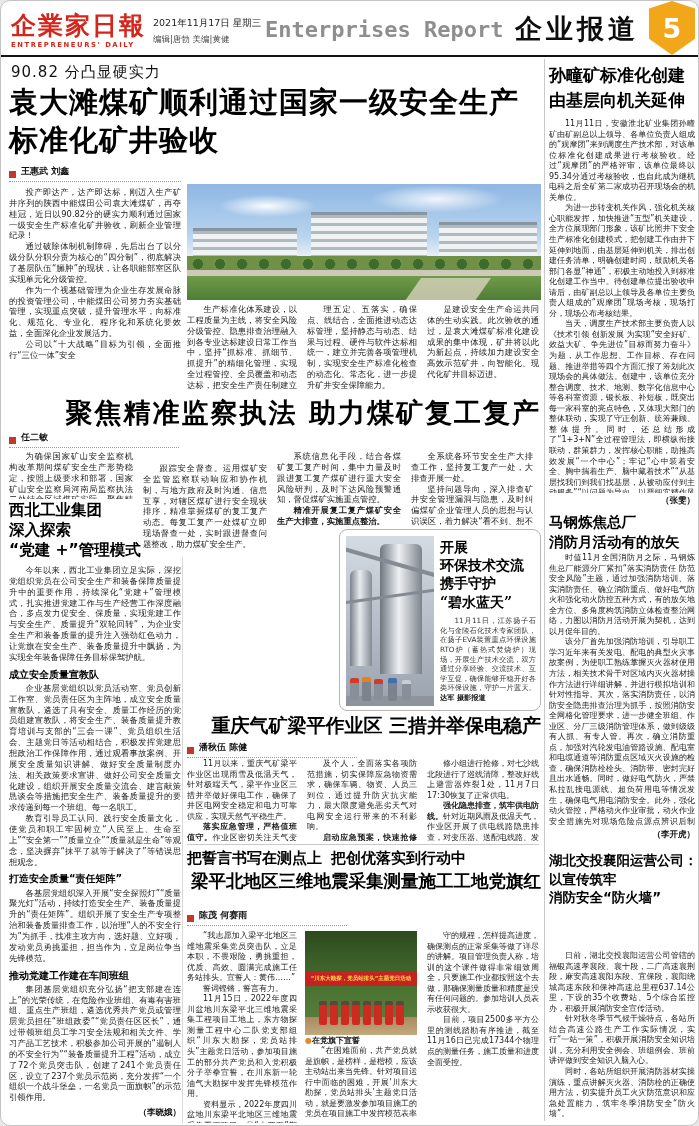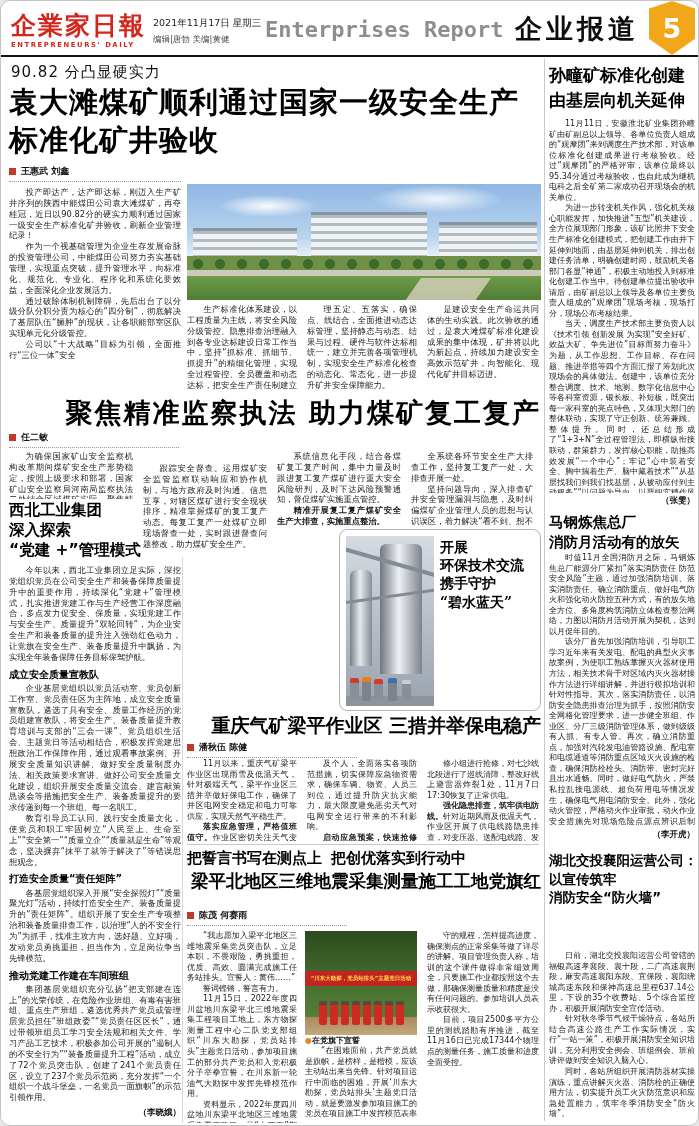--- a/index.html
+++ b/index.html
@@ -19,21 +19,21 @@
   .badge{width:46px;height:54px;background:#f2a71b;
          clip-path:polygon(0 14%,50% 0,100% 14%,100% 70%,50% 100%,0 70%);
          display:flex;align-items:center;justify-content:center;}
   .badge span{color:#fff;font-size:27px;font-weight:900;}
   .rule{background:#141414;}
   .grayrule{background:#c9c9c9;}
   
   .serifhl{font-family:"DejaVu Serif","Liberation Serif",serif;font-weight:900;color:#000;white-space:nowrap;text-align:right;}
   .kicker{font-size:15px;color:#111;letter-spacing:1px;white-space:nowrap;}
   
-  .byline{display:flex;align-items:center;gap:5px;border-bottom:1px dotted #999;
+  .byline{display:flex;align-items:flex-end;gap:5px;border-bottom:1px dotted #999;
           padding-bottom:3px;font-size:9px;font-weight:700;color:#111;}
   .sq{width:7px;height:7px;background:#c1392b;flex:0 0 auto;}
   
   .b83{font-size:8.3px;line-height:1.31;text-align:justify;color:#1b1b1b;overflow:hidden;}
   .b80{font-size:8px;line-height:1.32;text-align:justify;color:#1b1b1b;overflow:hidden;}
   .b72{font-size:7.2px;line-height:1.34;text-align:justify;color:#333;overflow:hidden;}
   p.para{margin:0;text-indent:2em;}
   .leadin{font-weight:700;}
   .subhead{display:block;text-indent:0;font-weight:700;font-size:10px;margin:5px 0 2px;color:#000;text-align:left;}
   .sign{font-size:8.5px;font-weight:700;text-align:right;color:#111;}
@@ -96,22 +96,22 @@
   <div class="abs kicker" style="left:10px;top:62px;">90.82 分凸显硬实力</div>
   <div class="abs serifhl" style="left:8px;top:82px;font-size:29px;letter-spacing:1px;">袁大滩煤矿顺利通过国家一级安全生产</div>
   <div class="abs serifhl" style="left:8px;top:120px;font-size:29px;letter-spacing:1px;">标准化矿井验收</div>
   <div class="abs byline" style="left:8px;top:164px;width:172px;">
     <span class="sq"></span>
     <span>王惠武 刘鑫</span>
   </div>
   <div class="abs b83" style="left:8px;top:186px;width:172px;height:204px;">
 
   <p class="para"><span>投产即达产，达产即达标，刚迈入生产矿井序列的陕西中能煤田公司袁大滩煤矿，再夺桂冠，近日以90.82分的硬实力顺利通过国家一级安全生产标准化矿井验收，刷新企业管理纪录！</span></p>
+      <p class="para"><span>通过破除体制机制障碍，先后出台了以分级分队分职分责为核心的“四分制”，彻底解决了基层队伍“臃肿”的现状，让各职能部室区队实现单元化分级管控。</span></p>
       <p class="para"><span>作为一个视基础管理为企业生存发展命脉的投资管理公司，中能煤田公司努力夯实基础管理，实现重点突破，提升管理水平，向标准化、规范化、专业化、程序化和系统化要效益，全面深化企业发展活力。</span></p>
-      <p class="para"><span>通过破除体制机制障碍，先后出台了以分级分队分职分责为核心的“四分制”，彻底解决了基层队伍“臃肿”的现状，让各职能部室区队实现单元化分级管控。</span></p>
       <p class="para"><span>公司以“十大战略”目标为引领，全面推行“三位一体”安全</span></p>
     </div>
 
   <div class="photo" style="left:186px;top:183px;width:354px;height:116px;">
     <div class="campus-sky"></div>
     <div class="bldg" style="left:6px;top:44px;width:104px;height:32px;"></div>
     <div class="bldg" style="left:124px;top:28px;width:116px;height:48px;"></div>
     <div class="bldg" style="left:252px;top:38px;width:98px;height:38px;"></div>
     <div class="treerow" style="top:72px;"></div>
     <div class="roadstrip" style="top:86px;"></div>
@@ -201,20 +201,23 @@
       <div class="worker" style="left:42px;bottom:5px;width:9px;height:23px;background:linear-gradient(180deg,#3e6fae 0 22%,#7d838c 22%);"></div>
       <div class="worker" style="left:56px;bottom:6px;width:9px;height:20px;background:linear-gradient(180deg,#c8cdd2 0 22%,#888f98 22%);"></div>
     </div>
     <div class="abs pftitle" style="left:100px;top:8px;width:96px;">
 
     <div>开展</div>
         <div>环保技术交流</div>
         <div>携手守护</div>
         <div>“碧水蓝天”</div>
       </div>
+    <div class="abs b72" style="left:100px;top:86px;width:96px;height:90px;">
+      <p class="para" style="margin:0;"><span>11月11日，江苏扬子石化与金陵石化技术专家团队，在扬子EVA装置重点环保设施RTO炉（蓄热式焚烧炉）现场，开展生产技术交流，双方通过分享经验、交流技术、互学互促，确保能够开稳开好各类环保设施，守护一片蓝天。</span> <span class="credit">达军 摄影报道</span></p>
+    </div>
   </div>
 
   <div class="abs serifhl" style="left:186px;top:712px;width:354px;font-size:19px;">重庆气矿梁平作业区 三措并举保电稳产</div>
   <div class="abs byline" style="left:186px;top:740px;width:170px;">
     <span class="sq"></span>
     <span>潘秋伍 陈健</span>
   </div>
   <div class="abs b80" style="left:186px;top:758px;width:110px;height:82px;">
 
   <p class="para"><span>11月以来，重庆气矿梁平作业区出现雨雪及低温天气，针对极端天气，梁平作业区三措并举做好保电工作，确保了井区电网安全稳定和电力可靠供应，实现天然气平稳生产。</span></p>

